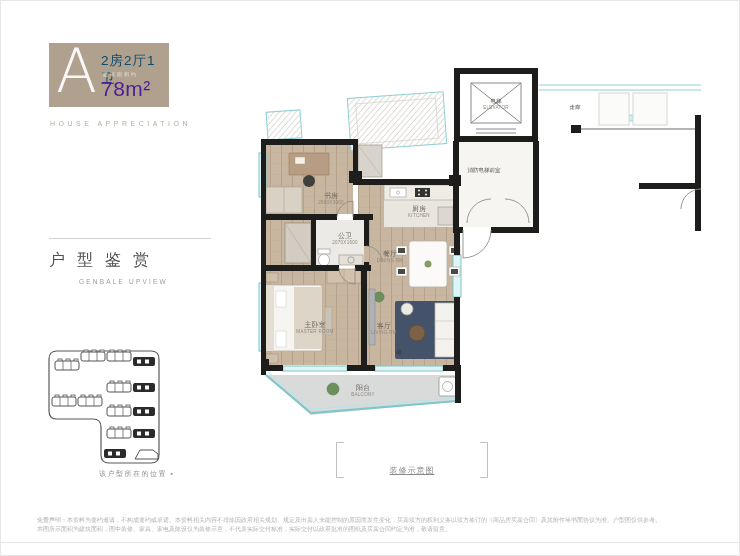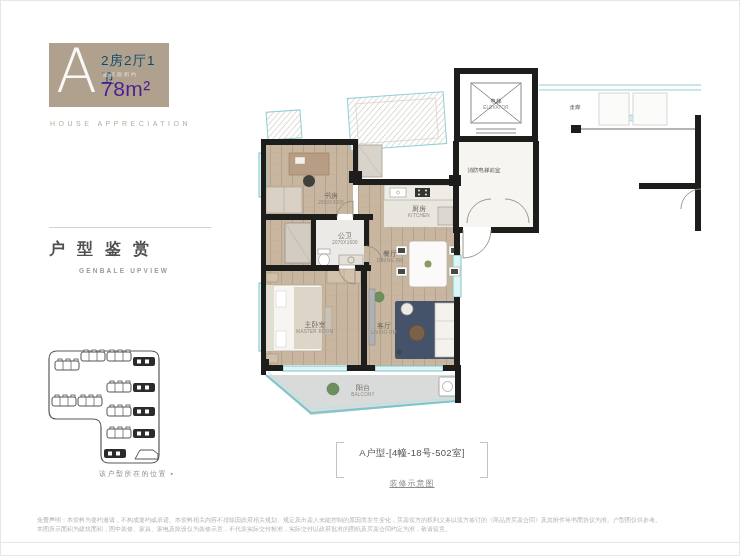--- a/index.html
+++ b/index.html
@@ -9,21 +9,21 @@
     font-family:"Liberation Sans","DejaVu Sans",sans-serif;
   }
   
   .badge{position:absolute;left:48px;top:42px;width:120px;height:64px;background:#b0a18e;}
   .badge-letter{position:absolute;left:7px;top:-4px;font-size:60px;line-height:64px;
     color:rgba(255,255,255,.92);font-weight:300;font-family:"DejaVu Sans",sans-serif;}
   .badge-rooms{position:absolute;left:52px;top:9px;font-size:13.5px;color:#0c4a6e;letter-spacing:1px;}
   .badge-note{position:absolute;left:54px;top:28px;font-size:5px;color:#e9e3d8;letter-spacing:2px;}
   .badge-area{position:absolute;left:52px;top:34px;font-size:21px;color:#4c1d95;letter-spacing:.5px;}
   .tagline{position:absolute;left:49px;top:119px;font-size:7px;letter-spacing:3.5px;color:#b7ab9b;}
-  .sec{position:absolute;left:48px;top:226px;width:170px;font-weight:bold;}
+  .sec{position:absolute;left:48px;top:237px;width:170px;}
   .sec-rule{width:162px;height:1px;background:#d2d2d2;}
   .sec-title{margin-top:11px;font-size:16px;letter-spacing:12px;color:#4f4f4f;}
   .sec-sub{margin-top:7px;margin-left:30px;font-size:6.5px;letter-spacing:2.2px;color:#9b9b9b;}
   .siteplan{position:absolute;left:40px;top:338px;width:140px;height:130px;}
   .site-caption{position:absolute;left:98px;top:468px;font-size:7px;color:#8f8f8f;letter-spacing:1.5px;}
   
   .plan{position:absolute;left:248px;top:58px;width:460px;height:380px;}
   .plan svg{position:absolute;left:0;top:0;}
   .rlabel{position:absolute;transform:translate(-50%,-50%);text-align:center;
     color:#6b665d;line-height:1.3;white-space:nowrap;}
@@ -327,21 +327,20 @@
         <span class="n">消防电梯前室</span>
       </div>
     <div class="rlabel sm core" style="left:326px;top:49px">
         <span class="n">走廊</span>
       </div>
   </div>
 
   <div class="capbox">
     <div class="cb l"></div>
     <div class="cb r"></div>
-    <div class="cap-l1">A户型-[4幢-18号-502室]</div>
     <div class="cap-l2">装修示意图</div>
   </div>
 
   <div class="disc">
     <div>免责声明：本资料为要约邀请，不构成要约或承诺。本资料相关内容不排除因政府相关规划、规定及出卖人未能控制的原因而发生变化，买卖双方的权利义务以双方签订的《商品房买卖合同》及其附件等书面协议为准。户型图仅供参考。</div>
     <div>本图所示面积为建筑面积，图中装修、家具、家电及陈设仅为装修示意，不代表实际交付标准，实际交付以政府批准的图纸及买卖合同约定为准，敬请留意。</div>
   </div>
   <div class="bottom-line"></div>
 
 </div>

